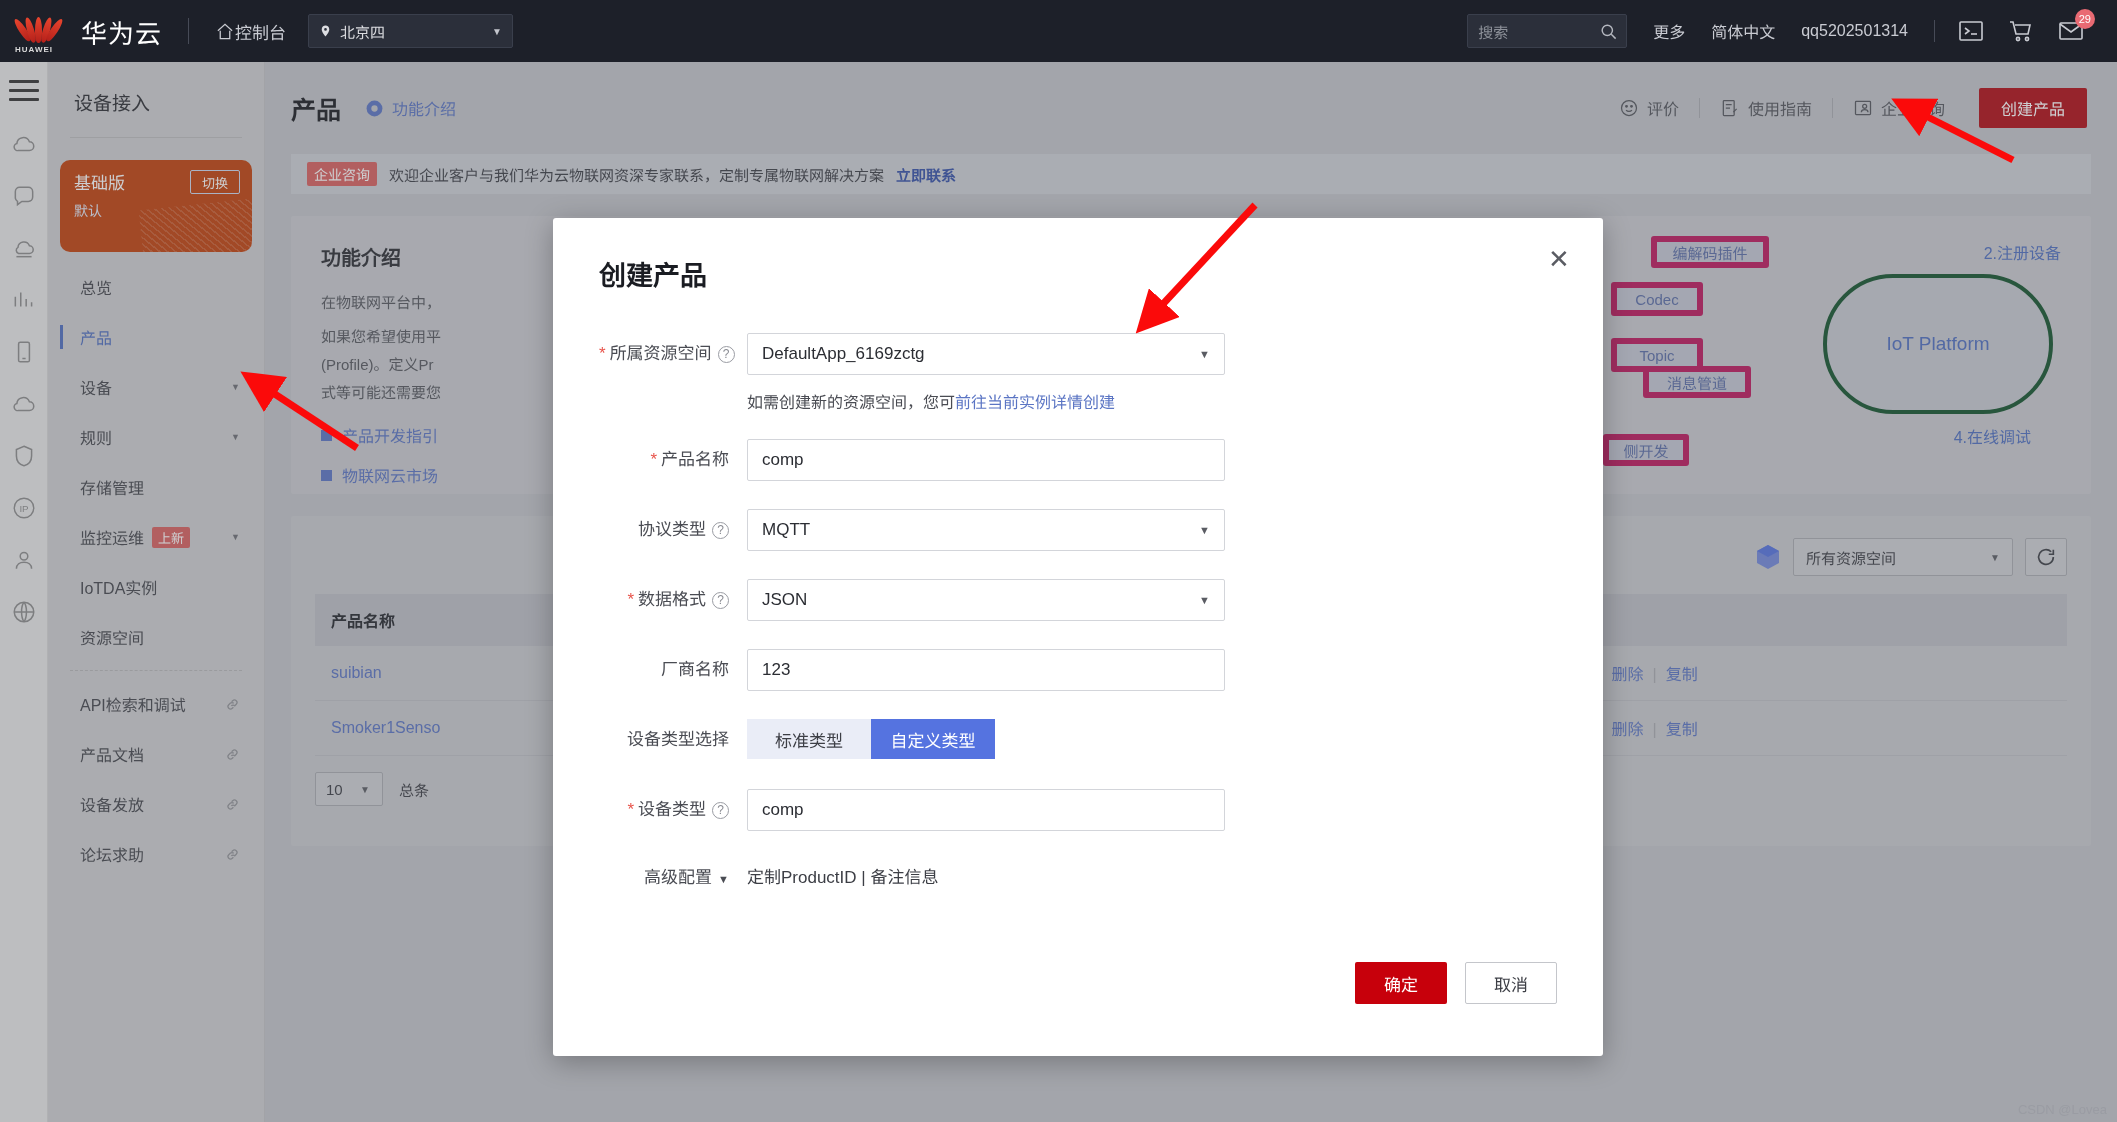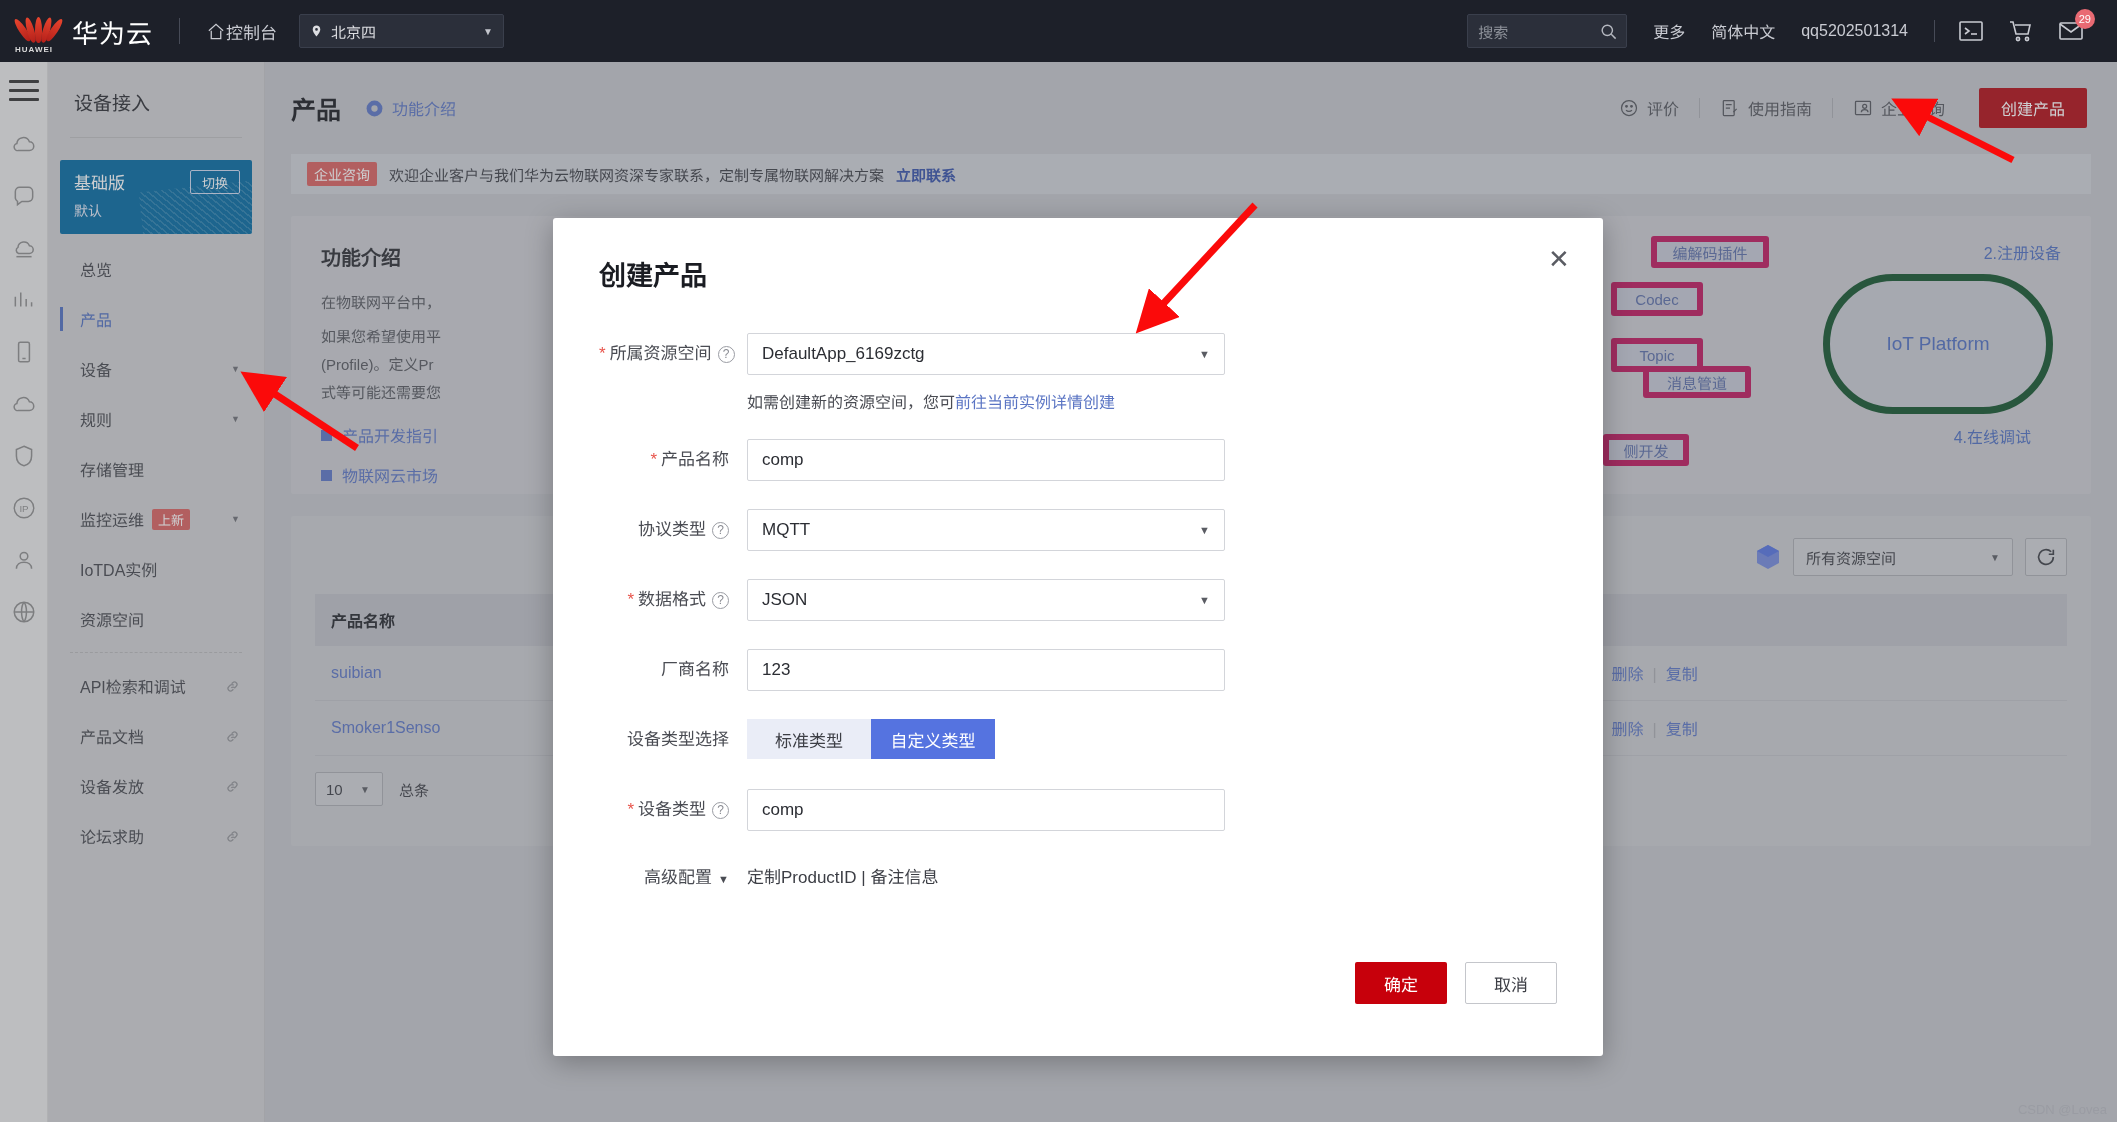--- a/index.html
+++ b/index.html
@@ -19,21 +19,21 @@
     color:#d8d9dd; z-index:40;
   }
   .logo-wrap { display:flex; align-items:center; padding-left:14px; width:72px; }
   .hw-logo { width:46px; height:46px; position:relative; }
   .hw-petal {
     position:absolute; bottom:11px; width:7px; height:26px;
     background:linear-gradient(to bottom,#e8452e,#b4201a);
     border-radius:50% 50% 40% 40%;
   }
   .hw-word { position:absolute; bottom:0; left:1px; font-size:8px; letter-spacing:1px; color:#dadada; font-weight:bold;}
-  .brand { font-size:26px; color:#fff; font-weight:500; letter-spacing:1px; margin-left:0; }
+  .brand { font-size:26px; color:#fff; font-weight:500; letter-spacing:1px; margin-left:9px; }
   .nav-sep { width:1px; height:26px; background:#474b57; margin:0 26px; }
   .console-link { display:flex; align-items:center; gap:0; font-size:17px; color:#c9cbd2; cursor:pointer;}
   .home-ic { width:20px; height:19px; }
   .region-select {
     margin-left:22px; width:205px; height:34px; background:#2b2f3a;
     border:1px solid #3a3f4c; border-radius:2px; display:flex; align-items:center;
     padding:0 10px; font-size:15px; color:#dcdde1; cursor:pointer; position:relative;
   }
   .pin-ic { width:13px; height:16px; margin-right:8px; flex:none;}
   .region-caret { position:absolute; right:10px; font-size:10px; color:#c3c5cc; }
@@ -65,22 +65,22 @@
 
   
   .leftmenu {
     position:absolute; top:62px; left:48px; width:217px; height:1060px;
     background:#cfcfd1; border-right:1px solid #c2c2c4; z-index:15;
     padding:0 0 0 0;
   }
   .lm-title { font-size:19px; color:#2b2d33; padding:26px 0 0 26px; }
   .lm-hr { margin:22px 22px 0 22px; height:1px; background:#bcbcbe; }
   .lm-card {
-    margin:22px 12px 0 12px; height:74px; background:#0369a1;
-    border-radius:2px; position:relative; padding:9px 14px; overflow:hidden;
+    margin:22px 12px 0 12px; height:92px; background:#c2410c;
+    border-radius:10px; position:relative; padding:9px 14px; overflow:hidden;
   }
   .lm-card:after{
     content:""; position:absolute; right:-10px; bottom:-22px; width:120px;height:70px;
     background:
       repeating-linear-gradient(45deg, rgba(255,255,255,.14) 0 1.5px, transparent 1.5px 5px);
     transform:rotate(-6deg);
   }
   .lm-card .ver { font-size:17px; color:#fff; }
   .lm-card .sub { font-size:14px; color:#e2e7f5; margin-top:6px; }
   .lm-switch {
@@ -140,21 +140,21 @@
   
   .diagram { position:absolute; right:18px; top:10px; width:760px; height:260px; }
   .dg-box {
     position:absolute; border-radius:3px; display:flex; align-items:center;
     justify-content:center; font-size:15px; color:#5b6ea8; background:#c5c8d4;
     border:6px solid #be185d;
   }
   .dg-label { position:absolute; font-size:16px; color:#4f6fc0; }
   .dg-cloud {
     position:absolute; right:20px; top:48px; width:230px; height:140px;
-    border:7px solid #14532d; border-radius:70px; display:flex;
+    border:4px solid #14532d; border-radius:70px; display:flex;
     align-items:center; justify-content:center; font-size:19px; color:#4f6fc0;
     background:#c8cad2;
   }
 
   .list-card {
     margin:22px 26px 0 26px; height:330px; background:#c9cace; border-radius:2px;
     position:relative; padding:22px 24px;
   }
   .lc-toolbar { display:flex; align-items:center; justify-content:flex-end; gap:12px; }
   .cube-ic { width:26px; height:28px; }

